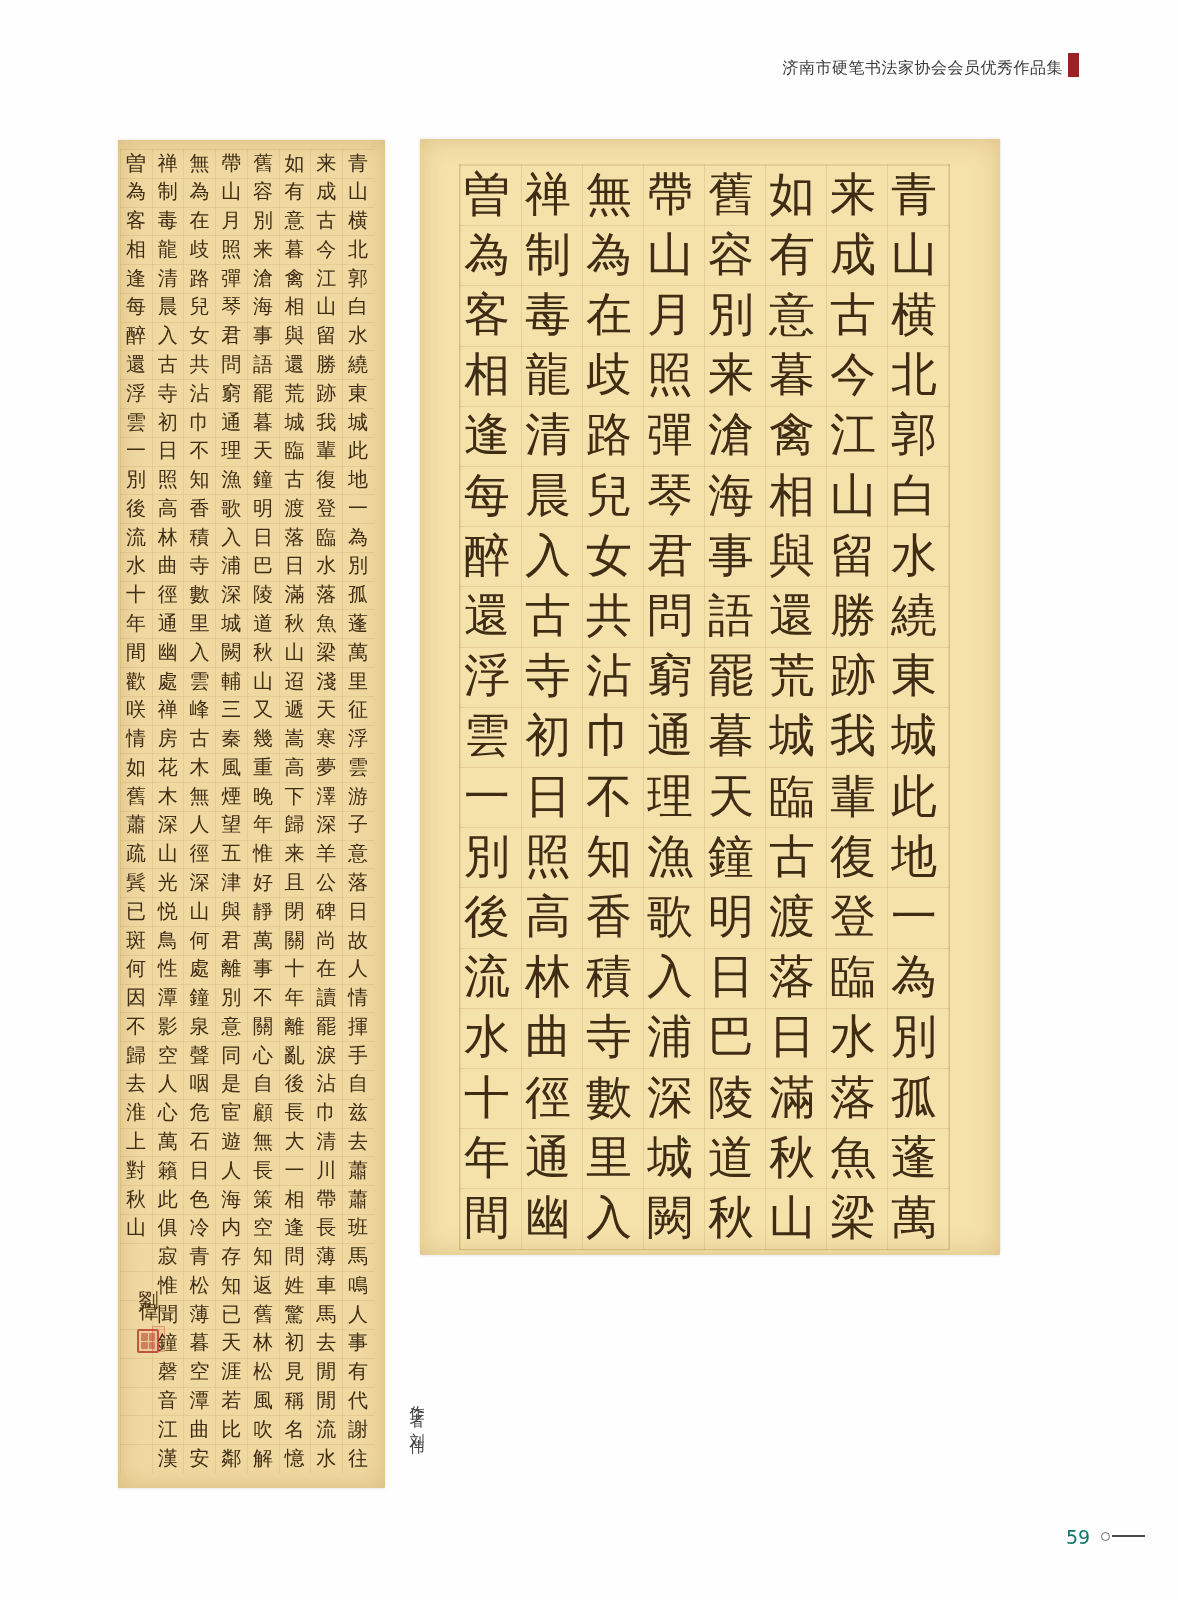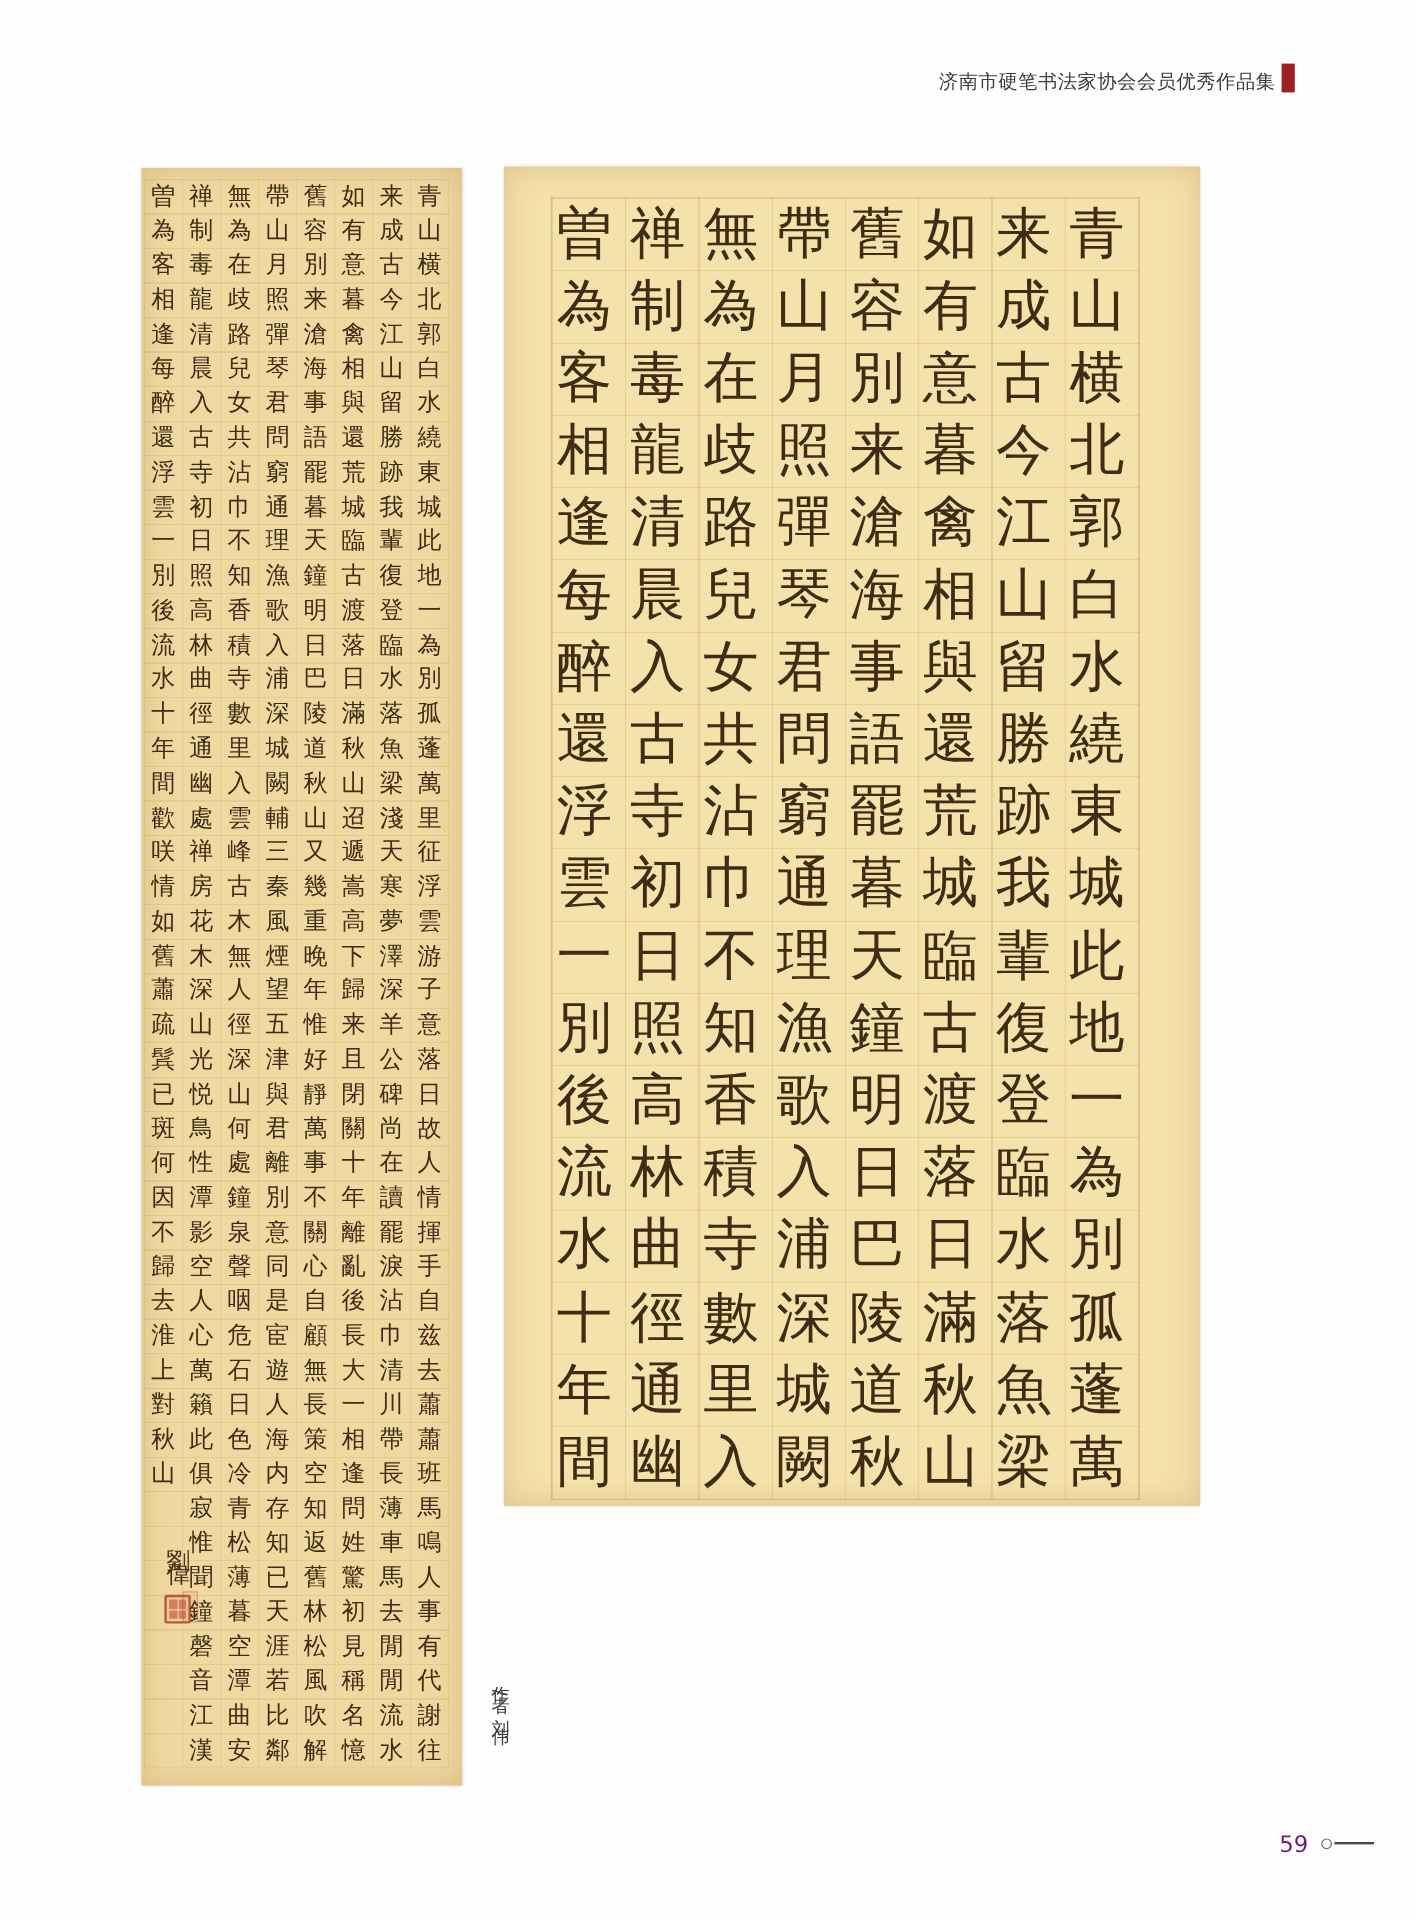--- a/index.html
+++ b/index.html
@@ -80,21 +80,21 @@
   .author-caption{
     position:absolute;left:407px;top:1394px;height:140px;
     writing-mode:vertical-rl;text-orientation:mixed;
     font-size:15px;letter-spacing:7px;color:#3c3c3c;
     font-family:"DejaVu Sans","Liberation Sans",sans-serif;
   }
 
   
   .page-number{
     position:absolute;left:1066px;top:1526px;
-    font-size:19px;color:#701a75;font-family:"DejaVu Sans","Liberation Sans",sans-serif;
+    font-size:19px;color:#0f766e;font-family:"DejaVu Sans","Liberation Sans",sans-serif;
   }
   .footer-circle{
     position:absolute;left:1101px;top:1532px;width:7px;height:7px;
     border:1px solid #6a6a6a;border-radius:50%;background:transparent;
   }
   .footer-rule{
     position:absolute;left:1112px;top:1535px;width:33px;height:2px;background:#4a4a4a;
   }
 </style>
 </head>

